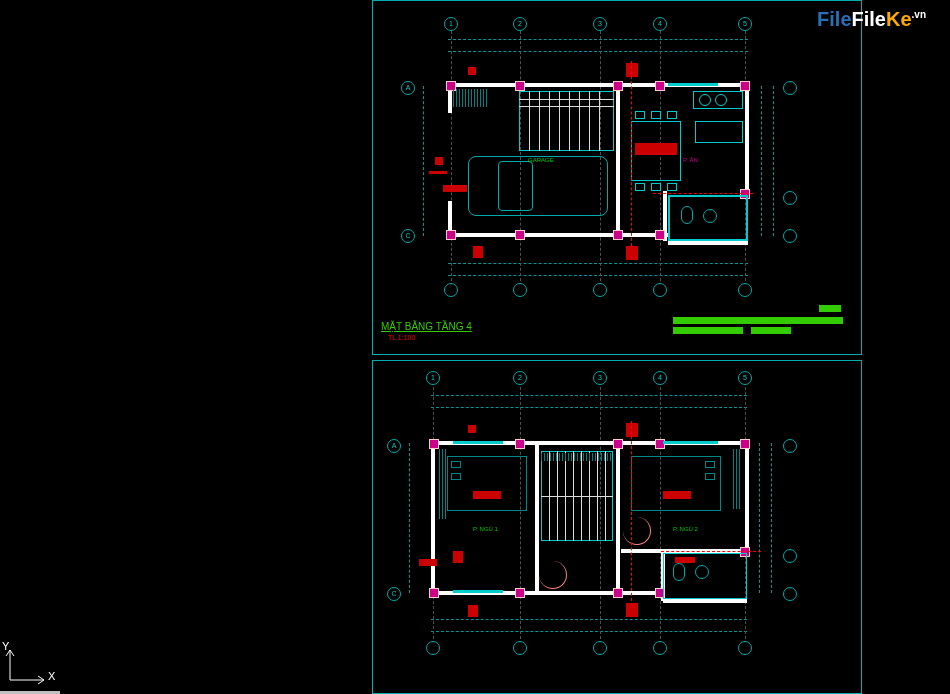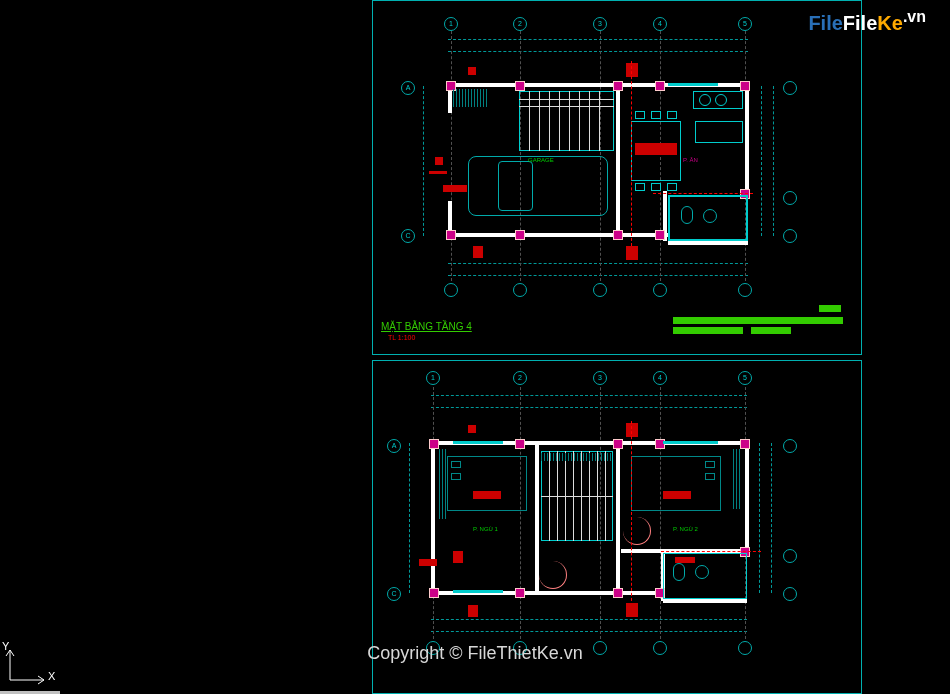--- a/index.html
+++ b/index.html
@@ -115,21 +115,21 @@
   .watermark-logo {
     position: absolute;
     top: 8px; right: 24px;
     font-family: Arial, sans-serif;
     font-weight: bold;
     font-size: 20px;
   }
   .watermark-logo .file { color: #296fb7; }
   .watermark-logo .thiet { color: #ffffff; }
   .watermark-logo .ke { color: #ffaa00; }
-  .watermark-logo .vn { color: #ffffff; font-size: 16px; vertical-align: super; }
+  .watermark-logo .vn { color: #ffffff; font-size: 10px; vertical-align: super; }
   .watermark-text {
     position: absolute;
     bottom: 30px;
     left: 0; right: 0;
     text-align: center;
     color: #d8d8d8;
     font-size: 18px;
     font-family: Arial, sans-serif;
     pointer-events: none;
   }
@@ -406,21 +406,20 @@
     <div class="red-marker" style="left:253px; top:242px; width:12px; height:14px;"></div>
     <div class="red-marker" style="left:95px; top:244px; width:10px; height:12px;"></div>
 
     <div class="tiny-text" style="left:100px; top:165px;">P. NGỦ 1</div>
     <div class="tiny-text" style="left:300px; top:165px;">P. NGỦ 2</div>
   </div>
 
   <div class="watermark-logo">
     <span class="file">File</span><span class="thiet">File</span><span class="ke">Ke</span><span class="vn">.vn</span>
   </div>
-  <div class="watermark-text">Copyright © FileThietKe.vn</div>
 
   <div class="ucs">
     <svg width="50" height="40">
       <line x1="6" y1="34" x2="6" y2="4" class="ucs-arrow"></line>
       <line x1="6" y1="34" x2="40" y2="34" class="ucs-arrow"></line>
       <polyline points="2,10 6,4 10,10" class="ucs-arrow"></polyline>
       <polyline points="34,30 40,34 34,38" class="ucs-arrow"></polyline>
     </svg>
     <span style="position:absolute; left:-2px; top:-6px;">Y</span>
     <span style="position:absolute; left:44px; top:24px;">X</span>

